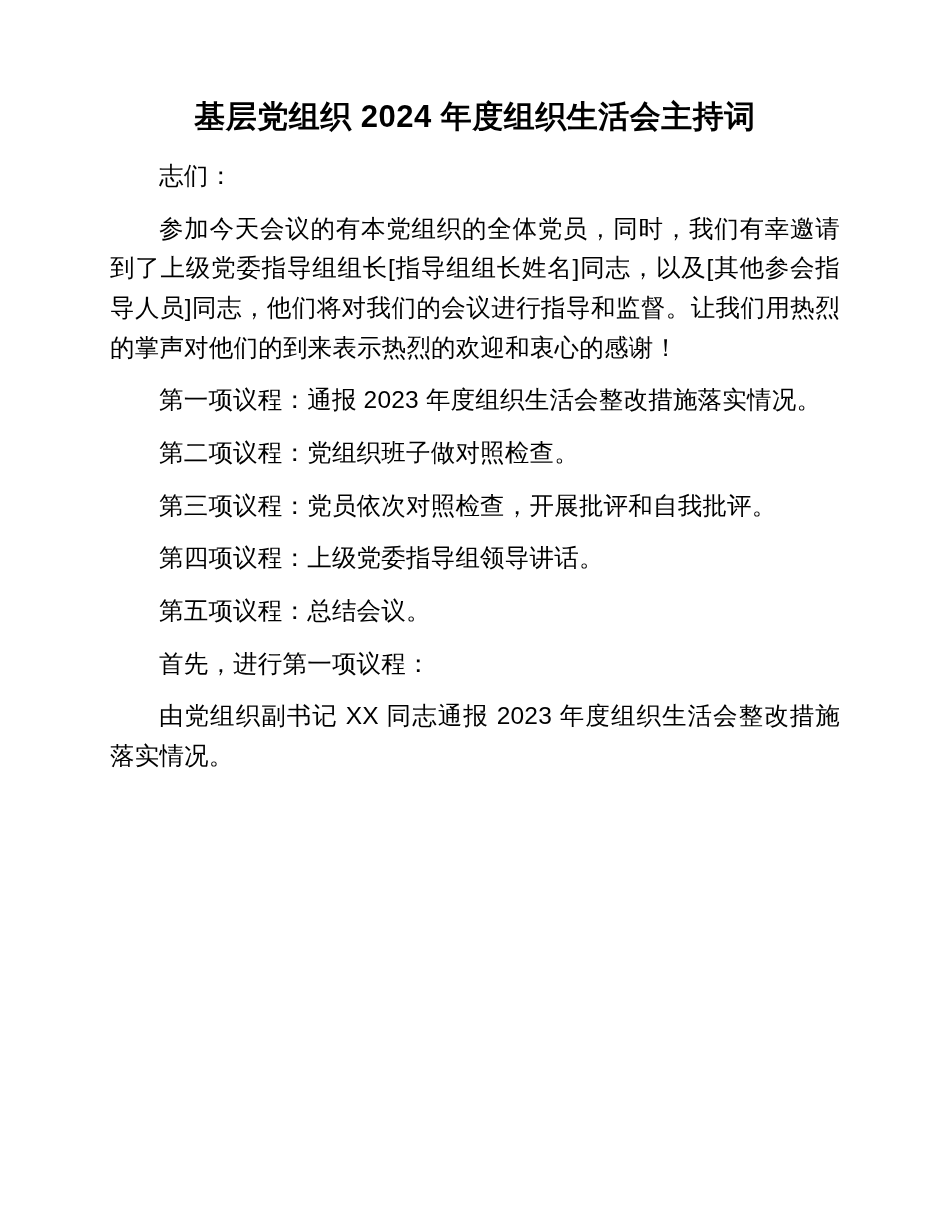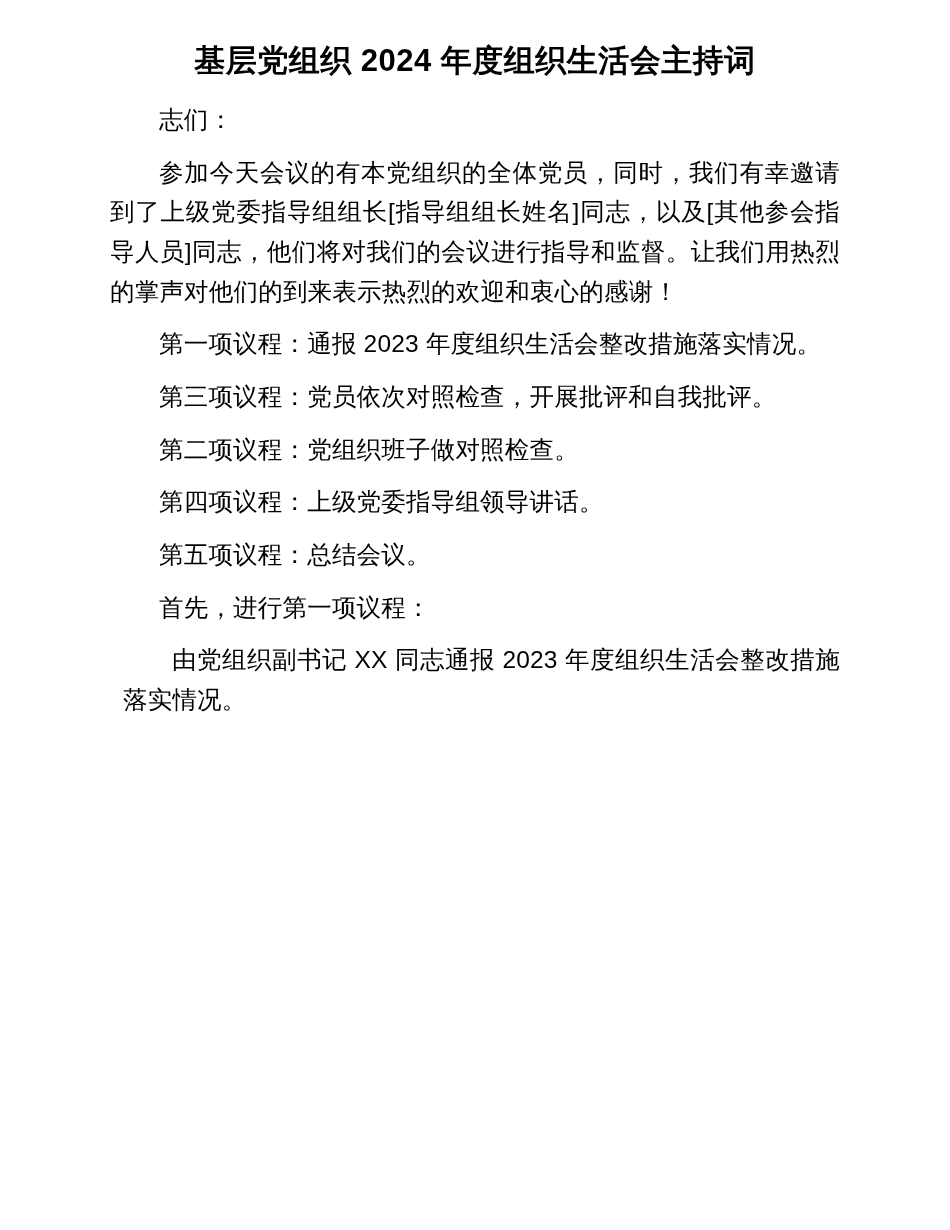--- a/index.html
+++ b/index.html
@@ -11,21 +11,21 @@
     width: 950px;
     height: 1230px;
     font-family: "Liberation Sans", "DejaVu Sans", sans-serif;
     color: #000000;
     overflow: hidden;
   }
   .page {
     box-sizing: border-box;
     width: 950px;
     height: 1105px;
-    padding: 40px 110px 60px 110px;
+    padding: 96px 110px 60px 110px;
     background: #ffffff;
   }
   .doc-title {
     font-size: 31px;
     font-weight: bold;
     line-height: 1.35;
     text-align: center;
     letter-spacing: 0.5px;
     margin: 0 0 18px 0;
   }
@@ -33,33 +33,32 @@
     font-size: 24.5px;
     line-height: 1.62;
     text-align: justify;
     text-justify: inter-ideograph;
     margin: 0 0 13px 0;
     text-indent: 2em;
     letter-spacing: 0.2px;
   }
   .para.last {
     margin-bottom: 0;
-    margin-left: 13px;
   }
 </style>
 </head>
 <body>
 
 <div class="page">
 
   <h1 class="doc-title">基层党组织 2024 年度组织生活会主持词</h1>
 
   <p class="para">志们：</p>
   <p class="para">参加今天会议的有本党组织的全体党员，同时，我们有幸邀请到了上级党委指导组组长[指导组组长姓名]同志，以及[其他参会指导人员]同志，他们将对我们的会议进行指导和监督。让我们用热烈的掌声对他们的到来表示热烈的欢迎和衷心的感谢！</p>
   <p class="para">第一项议程：通报 2023 年度组织生活会整改措施落实情况。</p>
+  <p class="para">第二项议程：党组织班子做对照检查。</p>
   <p class="para">第三项议程：党员依次对照检查，开展批评和自我批评。</p>
-  <p class="para">第二项议程：党组织班子做对照检查。</p>
   <p class="para">第四项议程：上级党委指导组领导讲话。</p>
   <p class="para">第五项议程：总结会议。</p>
   <p class="para">首先，进行第一项议程：</p>
   <p class="para last">由党组织副书记 XX 同志通报 2023 年度组织生活会整改措施落实情况。</p>
 
 </div>
 
 </body></html>

